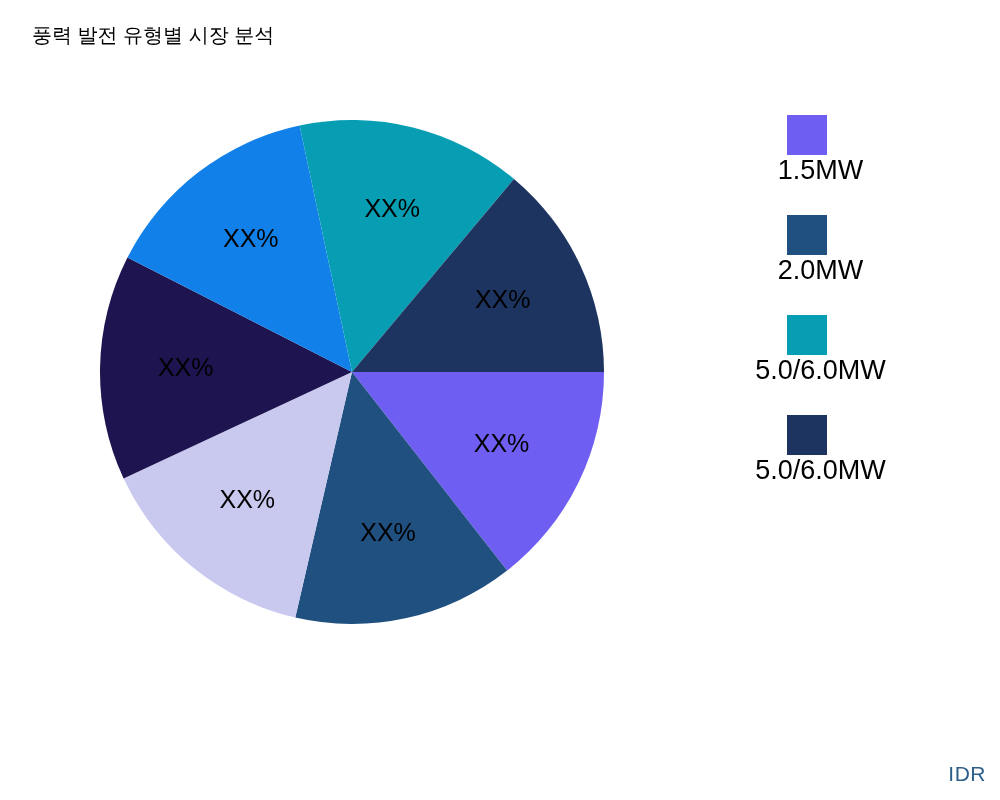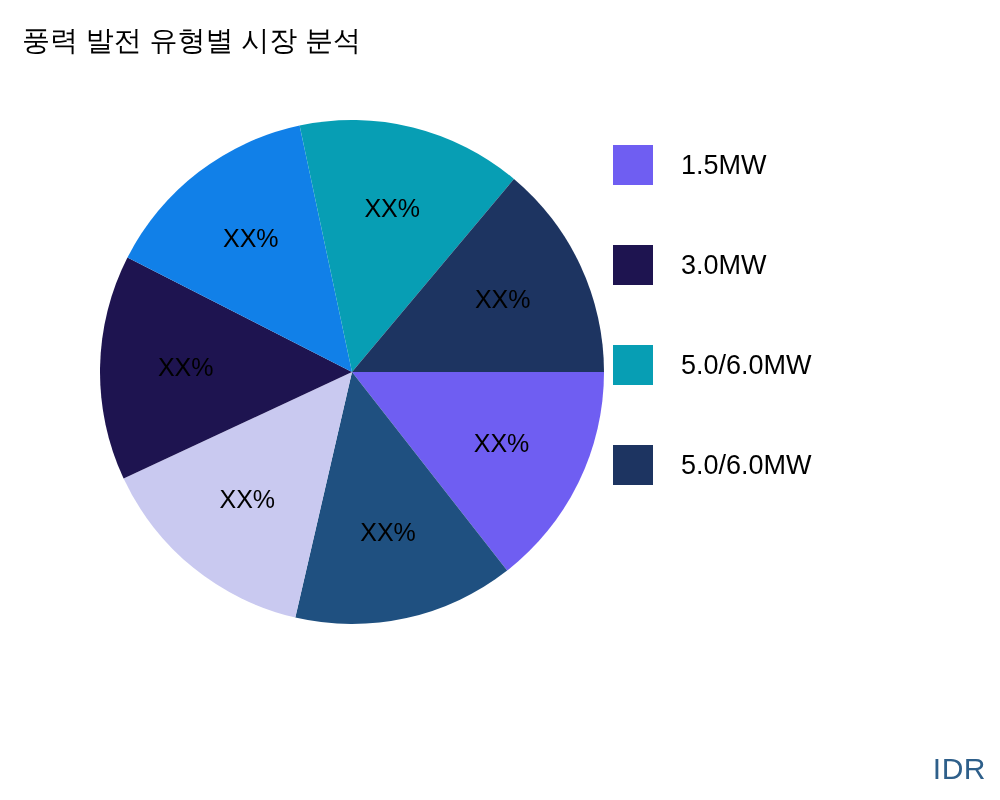--- a/index.html
+++ b/index.html
@@ -11,23 +11,23 @@
     width: 1000px;
     height: 800px;
     position: relative;
     overflow: hidden;
     font-family: "Liberation Sans", "DejaVu Sans", sans-serif;
     color: #000000;
   }
 
   #chart-title {
     position: absolute;
-    left: 22px;
+    left: 32px;
     top: 22px;
-    font-size: 28px;
+    font-size: 20px;
     font-weight: 400;
     letter-spacing: 0px;
     color: #000000;
     white-space: nowrap;
   }
 
   #pie-area {
     position: absolute;
     left: 0px;
     top: 0px;
@@ -55,40 +55,41 @@
     position: absolute;
     left: 613px;
     top: 115px;
     width: 387px;
   }
 
   .legend-item {
     display: flex;
     align-items: center;
     height: 100px;
+    flex-direction: column;
   }
 
   .legend-swatch {
     width: 40px;
     height: 40px;
     flex: 0 0 40px;
   }
 
   .legend-label {
     margin-left: 28px;
     font-size: 27px;
     color: #000000;
     white-space: nowrap;
   }
 
   #watermark {
     position: absolute;
     right: 14px;
     bottom: 14px;
-    font-size: 30px;
+    font-size: 21px;
     color: #2e5f8a;
     letter-spacing: 0.5px;
   }
 </style>
 </head>
 <body>
 
 <div id="chart-title">풍력 발전 유형별 시장 분석</div>
 
 <div id="pie-area">
@@ -113,22 +114,22 @@
       </g>
   </svg>
 </div>
 
 <div id="legend">
     <div class="legend-item">
       <span class="legend-swatch" style="background: rgb(111, 94, 242);"></span>
       <span class="legend-label">1.5MW</span>
     </div>
     <div class="legend-item">
-      <span class="legend-swatch" style="background: rgb(30, 20, 80);"></span>
-      <span class="legend-label">3.0MW</span>
+      <span class="legend-swatch" style="background: rgb(31, 80, 128);"></span>
+      <span class="legend-label">2.0MW</span>
     </div>
     <div class="legend-item">
       <span class="legend-swatch" style="background: rgb(7, 158, 180);"></span>
       <span class="legend-label">5.0/6.0MW</span>
     </div>
     <div class="legend-item">
       <span class="legend-swatch" style="background: rgb(29, 52, 97);"></span>
       <span class="legend-label">5.0/6.0MW</span>
     </div>
   </div>

